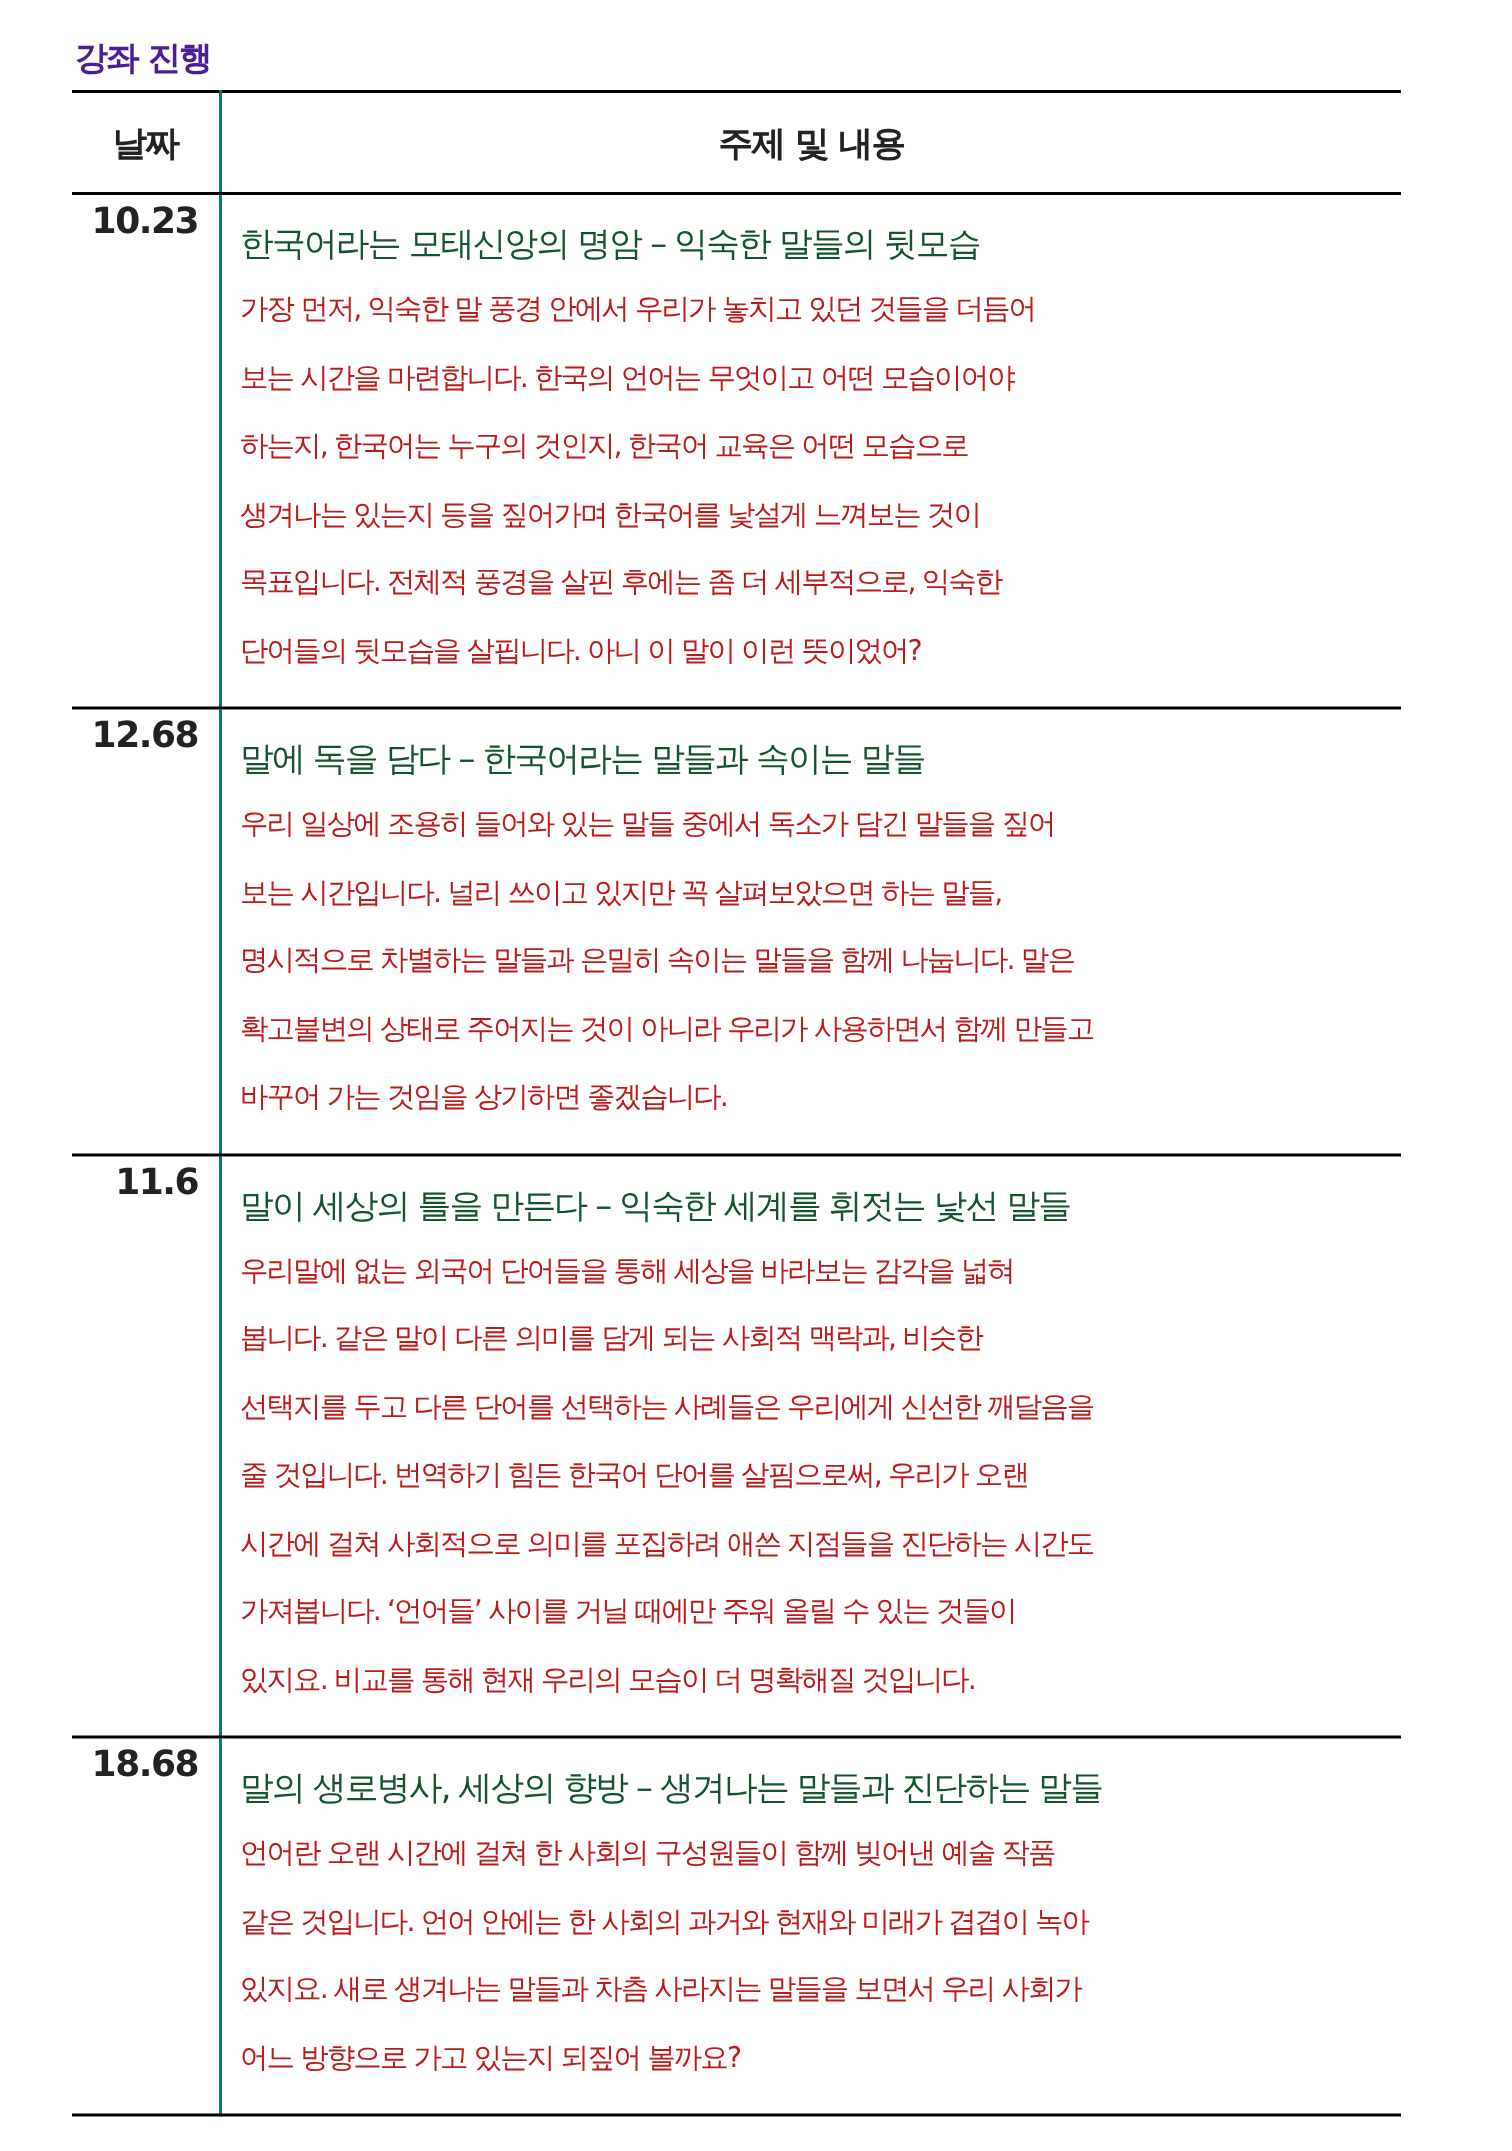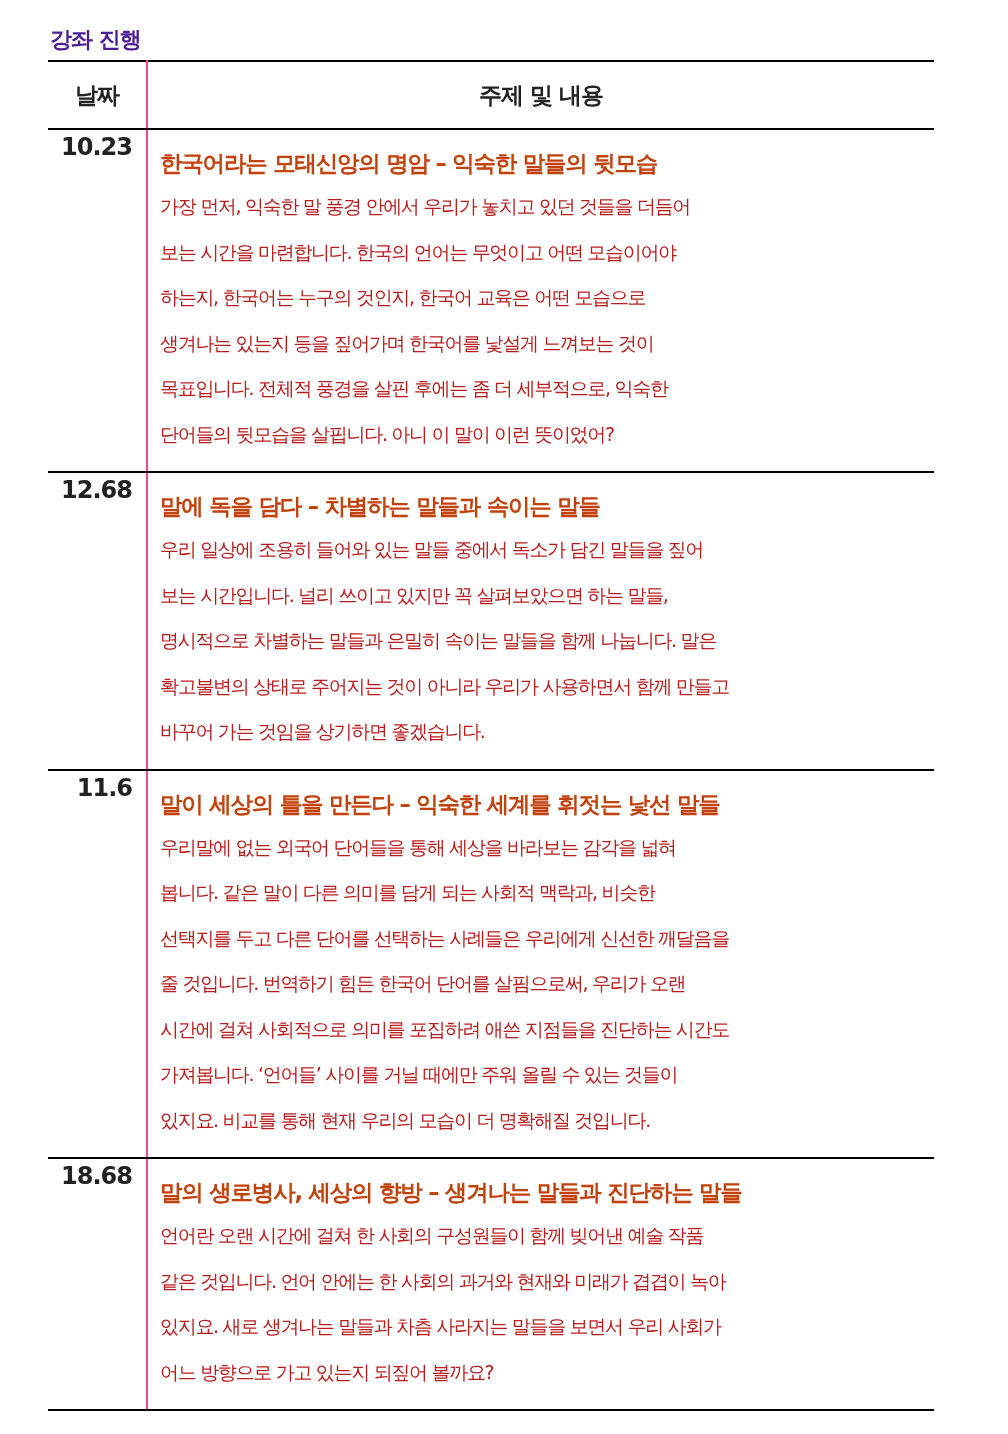--- a/index.html
+++ b/index.html
@@ -36,21 +36,21 @@
     table.schedule th,
     table.schedule td {
       border-top: 2px solid #000;
       border-bottom: 2px solid #000;
       vertical-align: top;
       padding: 0;
     }
     table.schedule th.col-date,
     table.schedule td.col-date {
       width: 98px;
-      border-right: 2px solid #ec4899;
+      border-right: 2px solid #0f766e;
     }
     table.schedule th {
       height: 66px;
       font-size: 23px;
       font-weight: bold;
       text-align: center;
       vertical-align: middle;
       color: #222;
       letter-spacing: -1px;
     }
@@ -64,22 +64,22 @@
     }
     .date-text {
       display: block;
       line-height: 34px;
     }
     td.col-content {
       padding: 16px 10px 14px 12px !important;
     }
     .topic-title {
       font-size: 22.5px;
-      font-weight: bold;
-      color: #c2410c;
+      font-weight: normal;
+      color: #14532d;
       line-height: 34px;
       letter-spacing: -1.2px;
       white-space: nowrap;
     }
     .topic-line {
       font-size: 19px;
       color: #b91c1c;
       line-height: 45.5px;
       letter-spacing: -1.3px;
       white-space: nowrap;
@@ -119,21 +119,21 @@
           <div class="topic-line">목표입니다. 전체적 풍경을 살핀 후에는 좀 더 세부적으로, 익숙한</div>
           <div class="topic-line">단어들의 뒷모습을 살핍니다. 아니 이 말이 이런 뜻이었어?</div>
         </div>
       </td>
     </tr>
     <tr class="row-2">
       <td class="col-date">
         <span class="date-text">12.68</span>
       </td>
       <td class="col-content">
-        <div class="topic-title">말에 독을 담다 – 차별하는 말들과 속이는 말들</div>
+        <div class="topic-title">말에 독을 담다 – 한국어라는 말들과 속이는 말들</div>
         <div class="topic-body">
           <div class="topic-line">우리 일상에 조용히 들어와 있는 말들 중에서 독소가 담긴 말들을 짚어</div>
           <div class="topic-line">보는 시간입니다. 널리 쓰이고 있지만 꼭 살펴보았으면 하는 말들,</div>
           <div class="topic-line">명시적으로 차별하는 말들과 은밀히 속이는 말들을 함께 나눕니다. 말은</div>
           <div class="topic-line">확고불변의 상태로 주어지는 것이 아니라 우리가 사용하면서 함께 만들고</div>
           <div class="topic-line">바꾸어 가는 것임을 상기하면 좋겠습니다.</div>
         </div>
       </td>
     </tr>
     <tr class="row-3">

